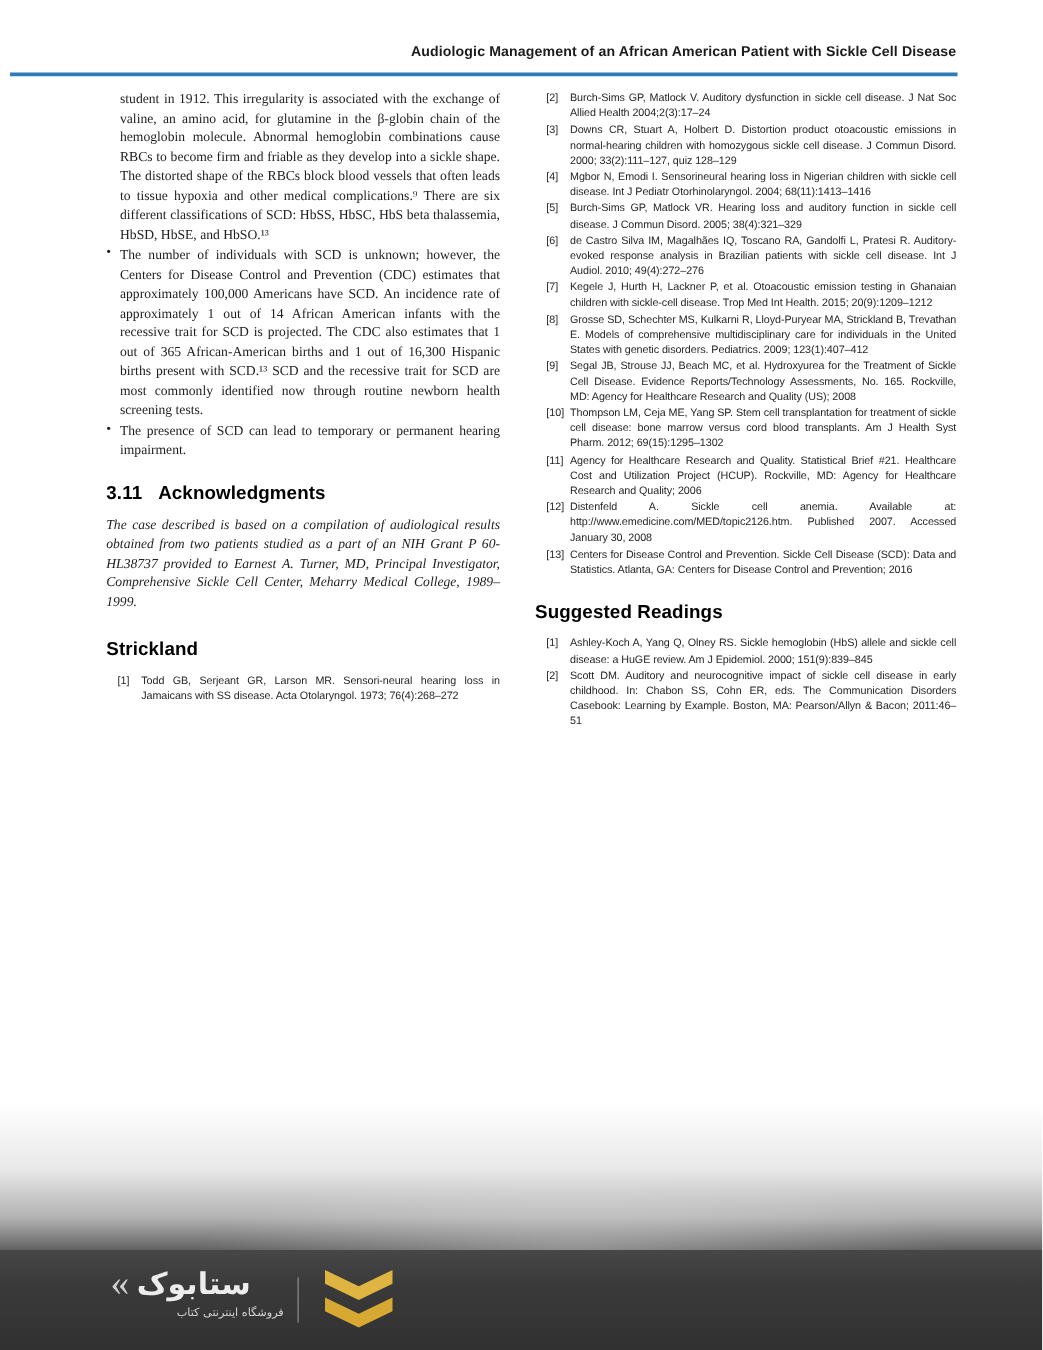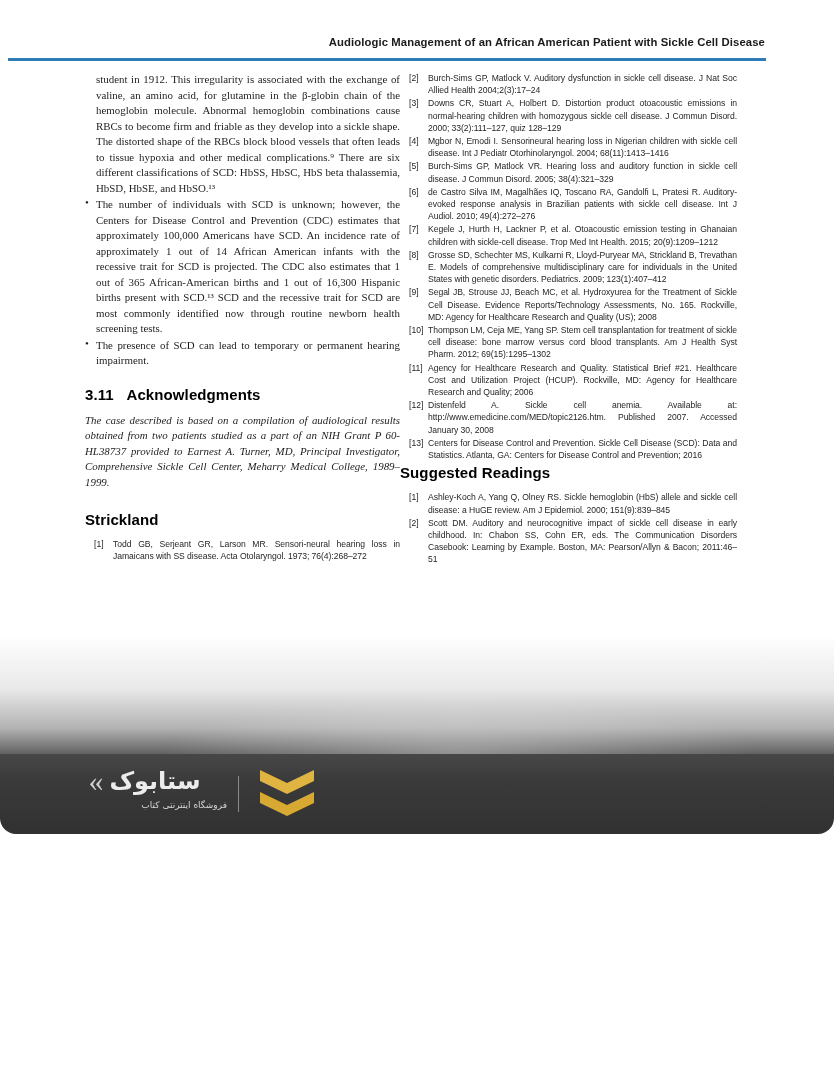--- a/index.html
+++ b/index.html
@@ -1,26 +1,26 @@
 <!DOCTYPE html>
 <html><head>
 <meta charset="utf-8">
 <style>
   * { margin:0; padding:0; box-sizing:border-box; }
   html,body { background:#ffffff; }
   body { width:834px; height:1080px; font-family:"Liberation Serif", serif; }
-  .page { position:relative; width:834px; height:834px; background:#ffffff; overflow:hidden;border-radius:16px; }
+  .page { position:relative; width:834px; height:1080px; background:#ffffff; overflow:hidden; }
 
   
   .running-head { position:absolute; top:36px; right:69px; font-family:"Liberation Sans", sans-serif;
     font-size:11.3px; font-weight:600; color:#1b1b1b; letter-spacing:0.1px; }
   .head-rule { position:absolute; top:58px; left:8px; width:758px; height:2.5px; background:#2d7cb8; }
 
   
-  .columns { position:absolute; top:72px; left:85px; width:680px; display:flex; }
+  .columns { position:absolute; top:72px; left:85px; width:680px; display:flex; gap:28px; }
   .col-left  { width:315px; }
   .col-right { width:337px; }
 
   .body-text, .li p { font-size:10.9px; line-height:15.5px; color:#1d1d1d; text-align:justify; }
 
   .li { position:relative; padding-left:11px; margin-bottom:1px; }
   .li .dot { position:absolute; left:0; top:-1px; font-size:11px; color:#1d1d1d; }
 
   .sec-head { font-family:"Liberation Sans", sans-serif; font-weight:bold; font-size:15px;
     color:#000000; margin-top:17px; margin-bottom:10px; letter-spacing:0.1px; }
@@ -28,21 +28,21 @@
 
   .body-para { margin-bottom:2px;font-style:italic; }
 
   .ref-list { padding-left:9px; }
   .ref { display:flex; margin-bottom:1px; }
   .ref-num { flex:0 0 19px; font-family:"Liberation Sans", sans-serif; font-size:8.6px; line-height:12.2px; color:#262626; }
   .ref-text { flex:1; font-family:Liberation Sans, sans-serif; font-size:8.6px; line-height:12.2px;
     color:#262626; text-align:justify; letter-spacing:-0.05px; }
 
   .mt-refs { margin-top:21px; }
-  .mt-sugg { margin-top:3px; }
+  .mt-sugg { margin-top:20px; }
 
   
   .scan-shadow { position:absolute; left:0; right:0; bottom:80px; height:118px;
     background:
       radial-gradient(ellipse 55% 80% at 55% 100%, rgba(255,255,255,0.30), rgba(255,255,255,0) 65%),
       linear-gradient(to bottom, rgba(130,130,130,0) 0%, rgba(130,130,130,0.18) 45%,
         rgba(95,95,95,0.48) 78%, rgba(70,70,70,0.85) 100%); }
 
   
   .site-footer { position:absolute; left:0; right:0; bottom:0; height:80px;

